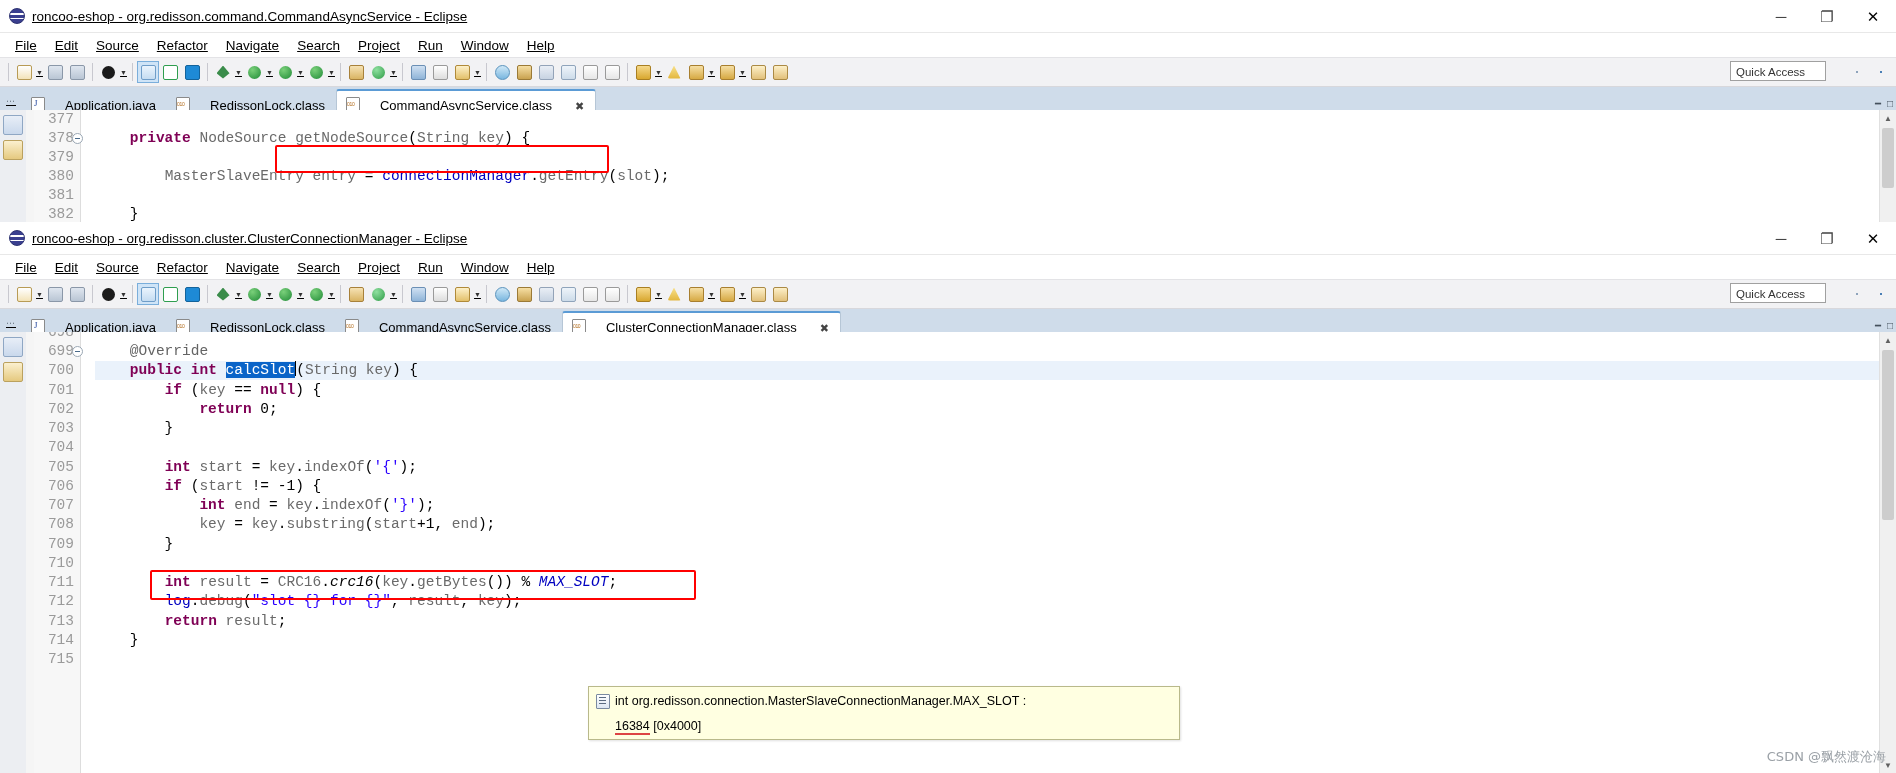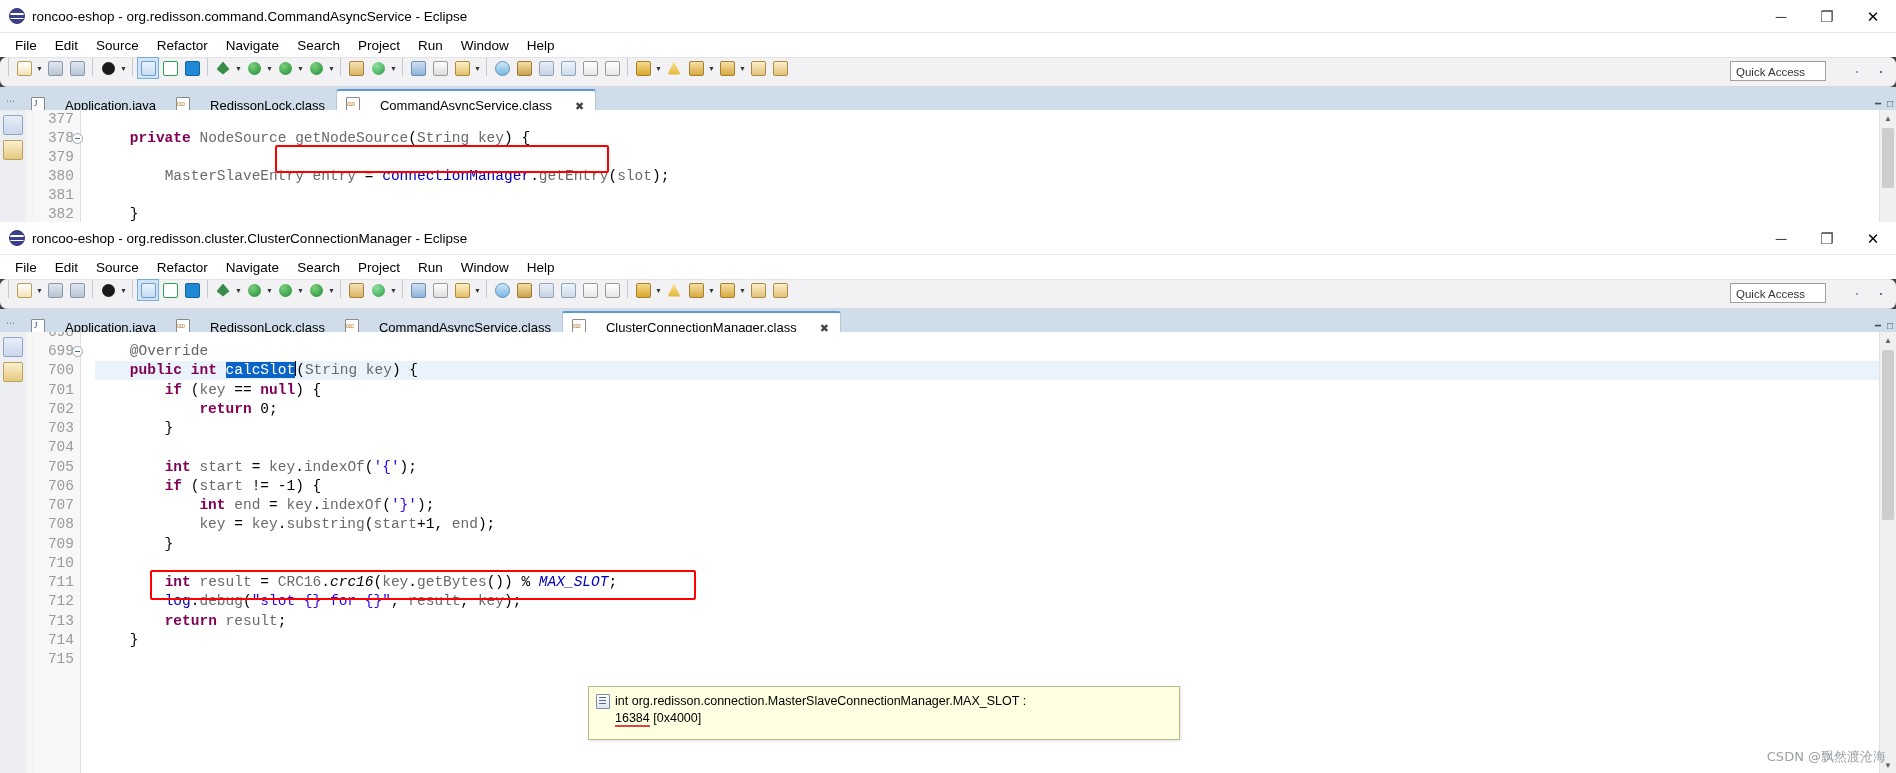--- a/index.html
+++ b/index.html
@@ -4,21 +4,21 @@
 <style>
   html,body{margin:0;padding:0;}
   body{
     width:1896px;height:773px;overflow:hidden;
     background:#ffffff;
     font-family:"Liberation Sans", sans-serif;
     font-size:13px;
     color:#000;
     -webkit-font-smoothing:antialiased;
   }
-  .win{position:absolute;left:0;background:#404040;}
+  .win{position:absolute;left:0;background:#404040;text-decoration:underline;}
 
   
   .titlebar{
     height:32px;display:flex;align-items:center;
     background:#ffffff;border-bottom:1px solid #e8e8e8;
     position:relative;
   }
   .titlebar .tb-icon{
     width:16px;height:16px;margin-left:9px;margin-right:7px;flex:0 0 auto;
     border-radius:50%;
@@ -41,21 +41,21 @@
     background:#ffffff;padding-left:6px;
   }
   .menubar .mi{
     padding:2px 9px;font-size:13.5px;color:#000;white-space:nowrap;cursor:default;
   }
 
   
   .toolbar{
     height:28px;background:#f2f2f4;
     border-top:1px solid #e3e3e6;border-bottom:1px solid #d8d8dc;
-    display:flex;align-items:flex-start;padding-left:4px;position:relative;border-radius:7px;
+    display:flex;align-items:center;padding-left:4px;position:relative;
   }
   .tgrp{display:flex;align-items:center;}
   .tsep{width:1px;height:18px;background:#c8c8cf;margin:0 4px;}
   .tbtn{
     width:20px;height:20px;margin:0 1px;position:relative;
     display:flex;align-items:center;justify-content:center;
   }
   .tbtn .sq{width:13px;height:13px;border-radius:2px;}
   .arrw{
     width:9px;height:20px;display:flex;align-items:center;justify-content:center;
@@ -189,21 +189,21 @@
   }
   .tooltip .tip-ico{
     position:absolute;left:7px;top:7px;width:12px;height:13px;
     border:1px solid #7a8aa0;background:linear-gradient(#fff,#dce6f2);border-radius:1px;
   }
   .tooltip .tip-ico:after{
     content:"";position:absolute;left:2px;top:2px;width:7px;height:1px;
     background:#5a6a80;box-shadow:0 3px 0 #5a6a80,0 6px 0 #5a6a80;
   }
   .tooltip .tip-l1{margin-left:17px;line-height:16px;}
-  .tooltip .tip-l2{margin-left:17px;line-height:17px;margin-top:1px;}
+  .tooltip .tip-l2{margin-left:17px;line-height:17px;margin-top:9px;}
   .tooltip .ul{border-bottom:2px solid #d44; padding-bottom:0px;}
 
   .watermark{
     position:absolute;right:10px;bottom:7px;
     font-size:13px;color:#9aa0a6;font-family:"DejaVu Sans",sans-serif;
   }
 </style>
 </head>
 <body>
 

